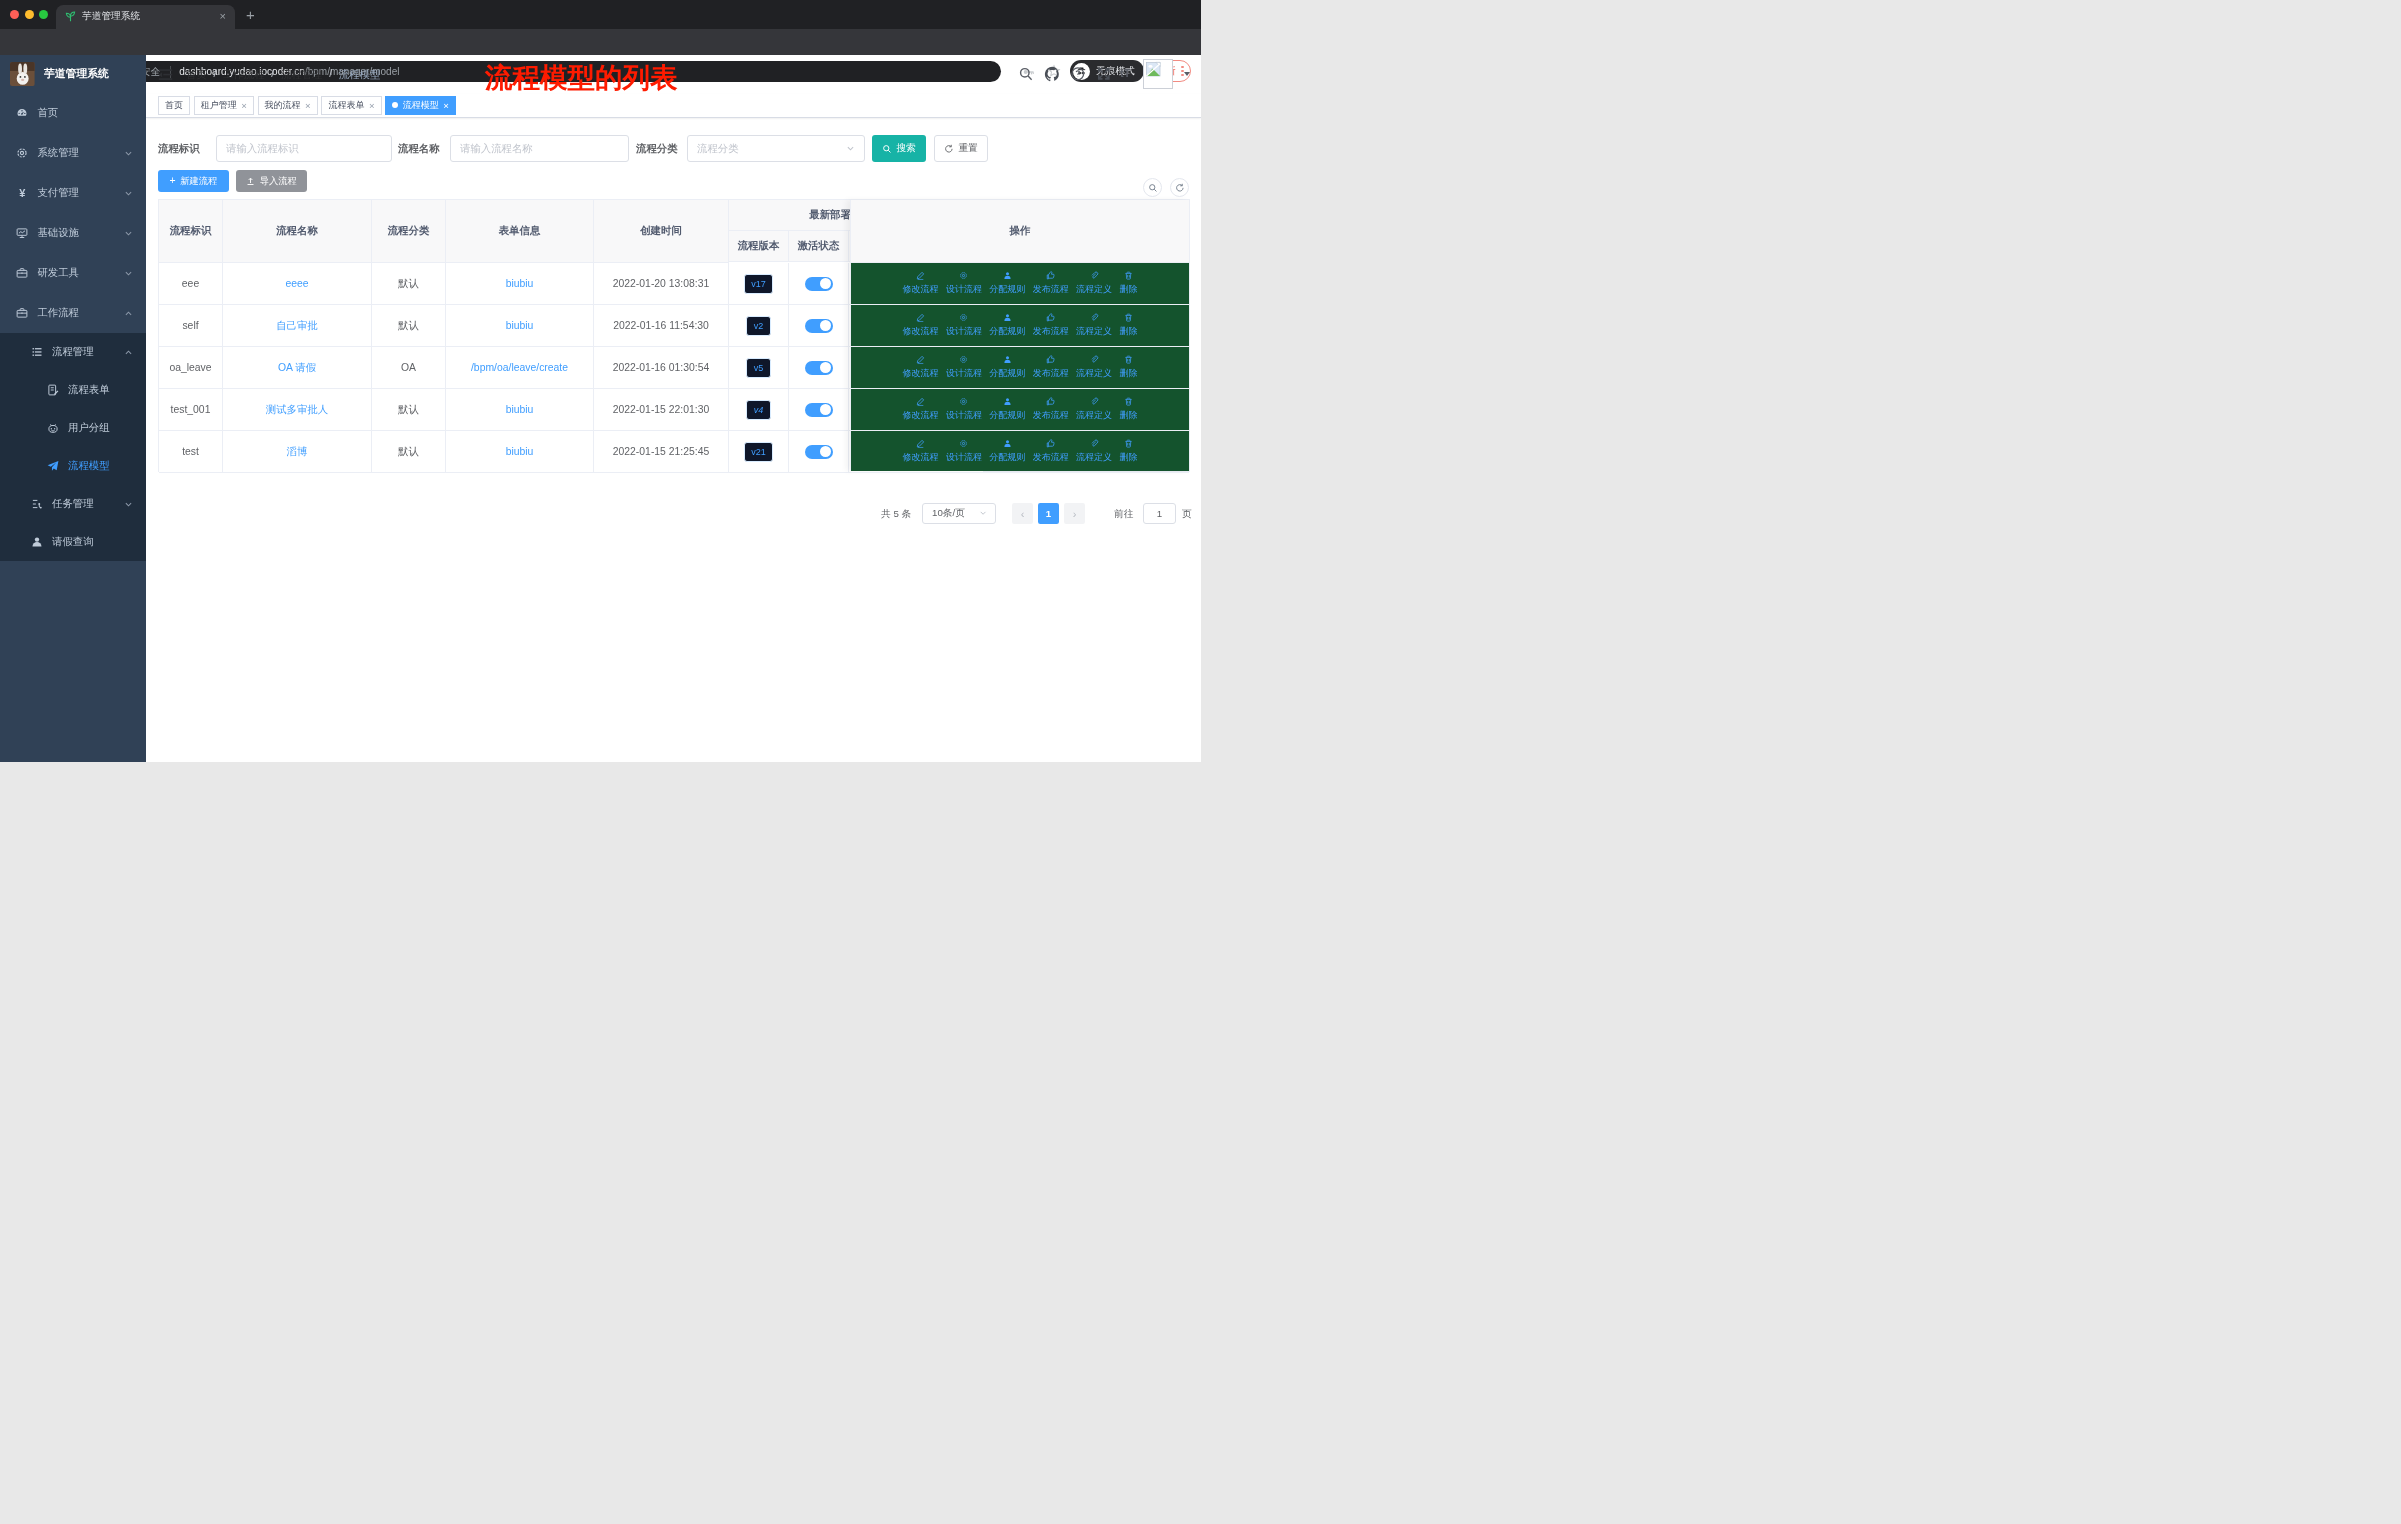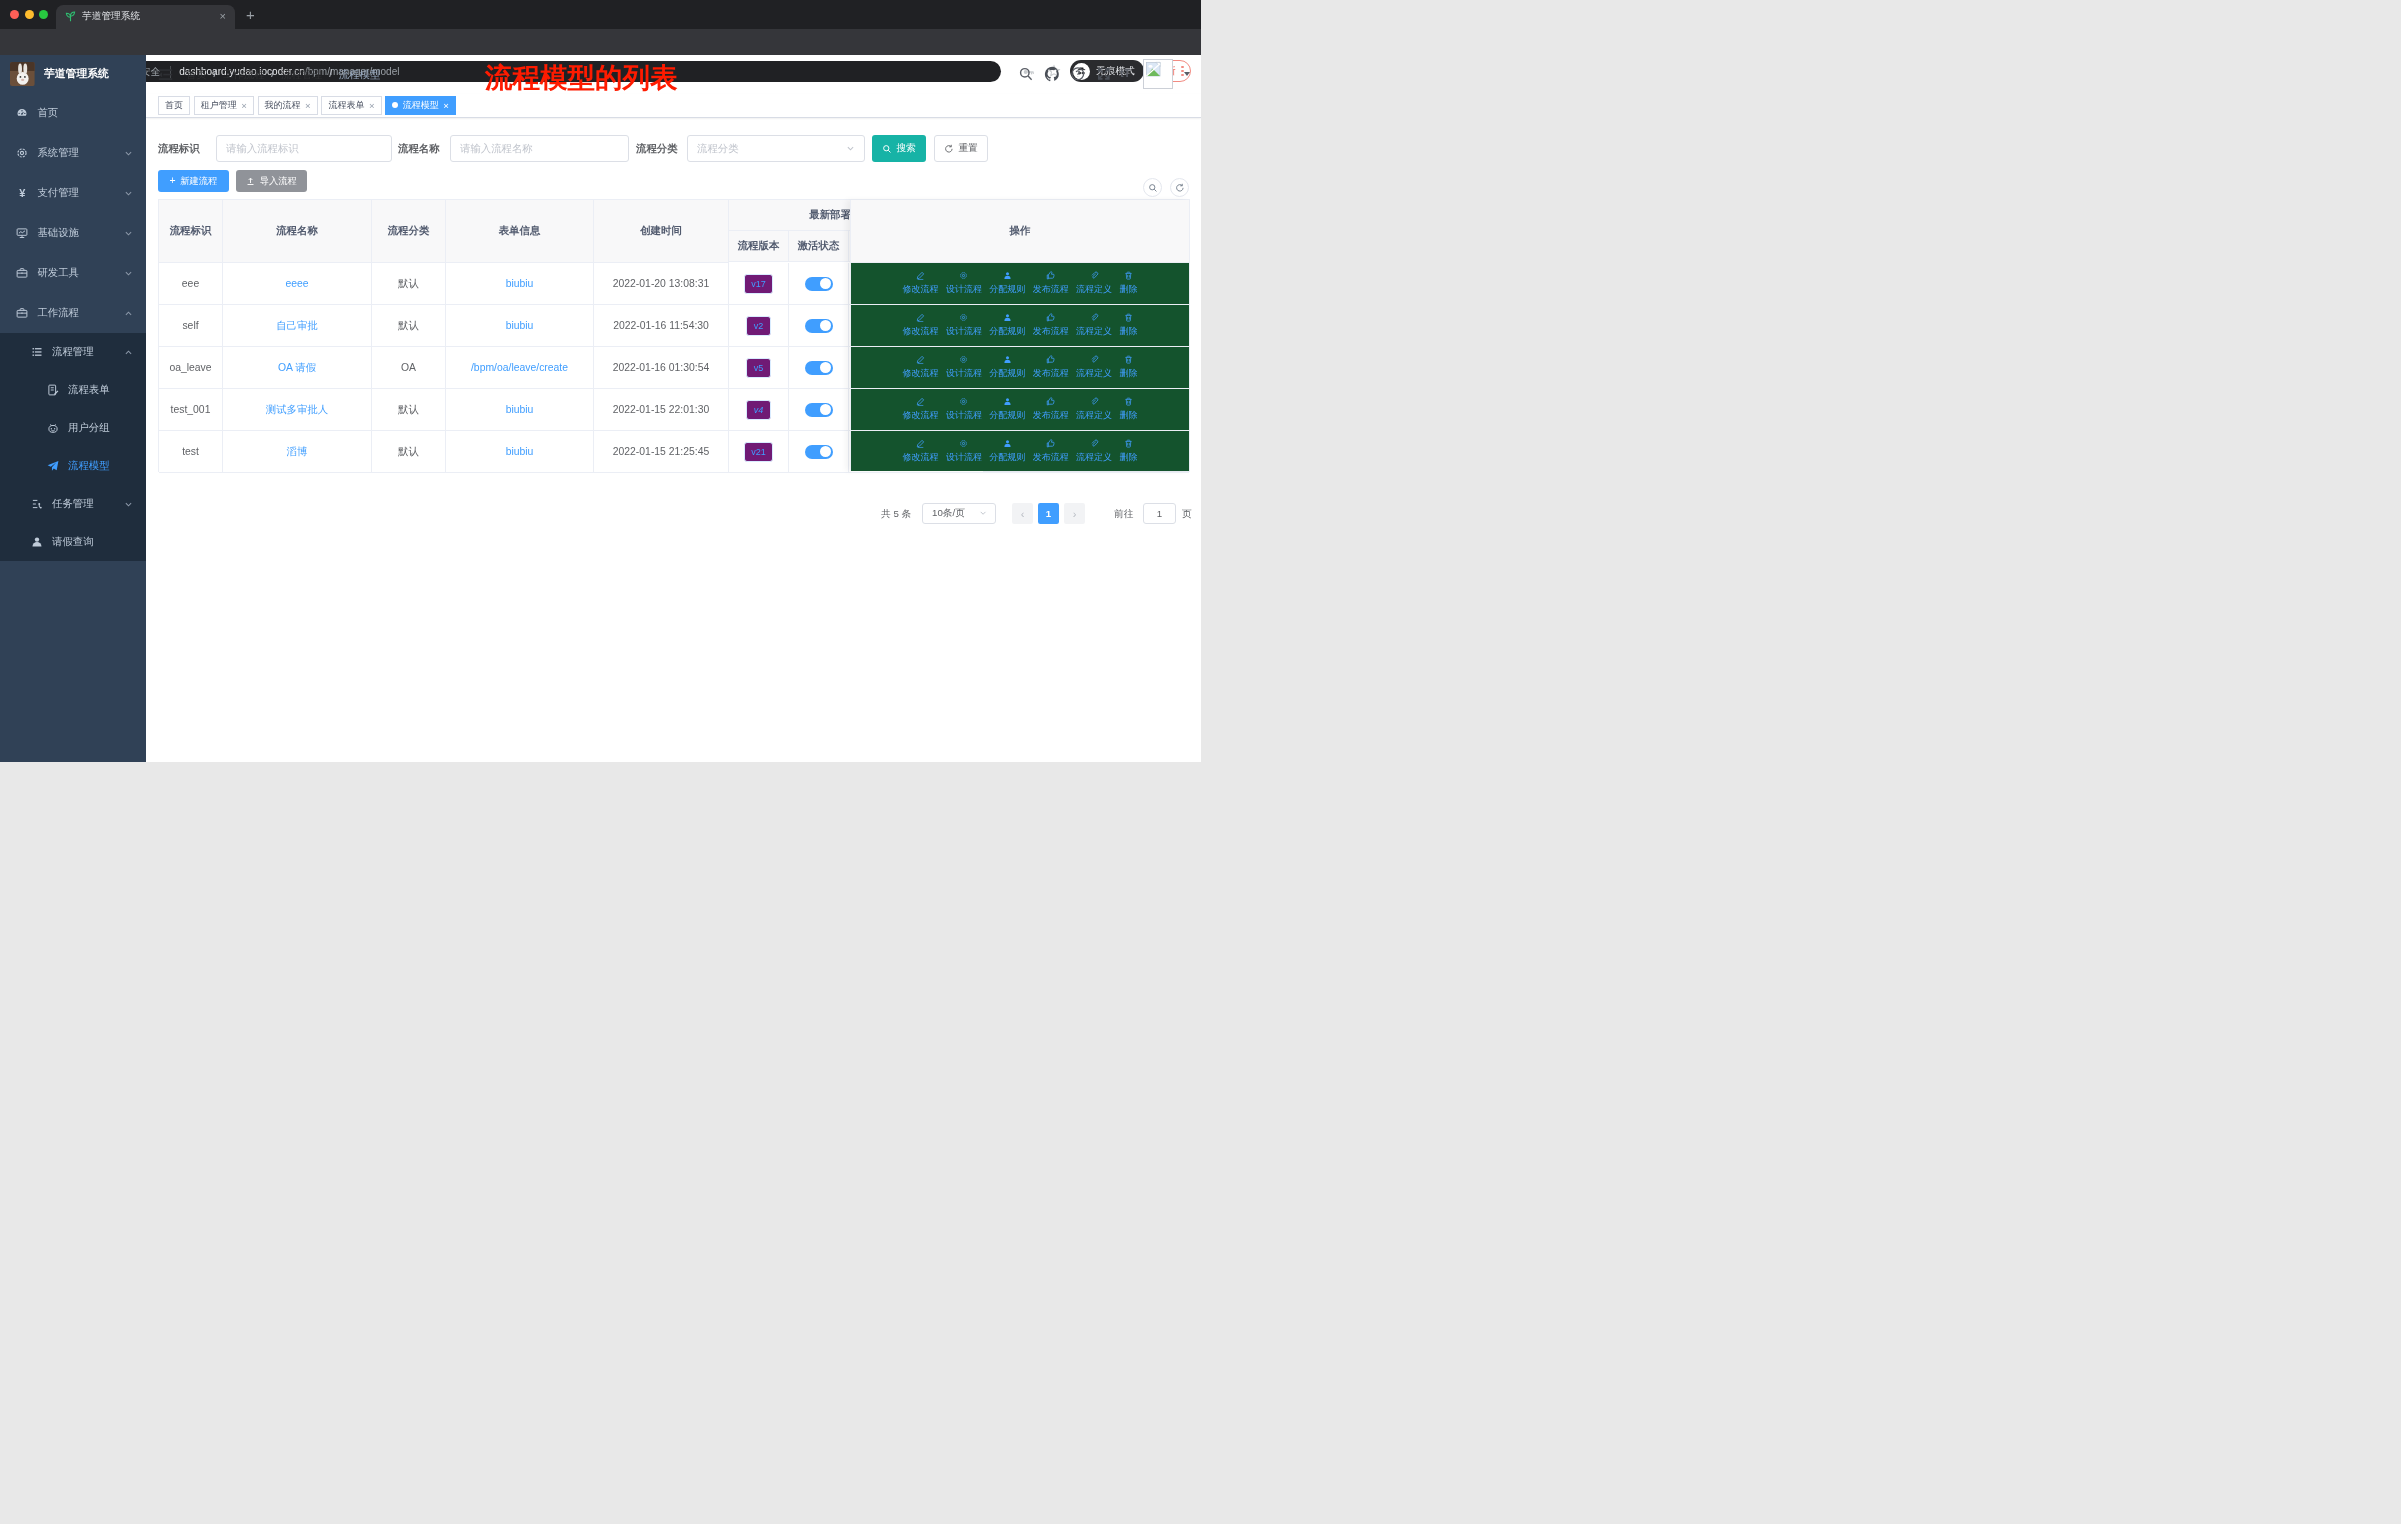--- a/index.html
+++ b/index.html
@@ -85,21 +85,21 @@
   
   .table{left:158px;top:199px;width:1030px;height:271px;border:0.7px solid #ebeef5;box-sizing:content-box;}
   .th{position:absolute;background:#f8f8f9;color:#515a6e;font-weight:600;font-size:10.4px;display:flex;
       align-items:center;justify-content:center;border-right:0.7px solid #ebeef5;border-bottom:0.7px solid #ebeef5;
       box-sizing:border-box;overflow:hidden;white-space:nowrap;}
   .t-body{position:absolute;left:0;top:63px;width:824px;}
   .t-row{display:flex;height:42px;border-bottom:0.7px solid #ebeef5;box-sizing:border-box;background:#fff;}
   .td{display:flex;align-items:center;justify-content:center;border-right:0.7px solid #ebeef5;box-sizing:border-box;
       font-size:10.4px;color:#606266;overflow:hidden;white-space:nowrap;}
   .cell-link{color:#409eff;cursor:pointer;text-decoration:none;}
-  .vtag{background:#701a75;border:0.7px solid #d9ecff;color:#409eff;font-size:9px;height:18px;padding:0 6.7px;
+  .vtag{background:#0f172a;border:0.7px solid #d9ecff;color:#409eff;font-size:9px;height:18px;padding:0 6.7px;
         border-radius:3px;display:inline-flex;align-items:center;}
   .switch{width:28px;height:14px;background:#409eff;border-radius:7.4px;position:relative;cursor:pointer;}
   .switch:after{content:'';position:absolute;right:1.5px;top:1.5px;width:11px;height:11px;background:#fff;border-radius:50%;}
   .op-col{position:absolute;left:691px;top:0;width:339px;height:271px;background:#14532d;border-left:0.7px solid #ebeef5;
           box-shadow:-3.7px 0 6px rgba(0,0,0,.05);box-sizing:border-box;}
   .op-th{height:63px;background:#f8f8f9;border-bottom:0.7px solid #ebeef5;display:flex;align-items:center;
          justify-content:center;color:#515a6e;font-weight:600;font-size:10.4px;box-sizing:border-box;}
   .op-row{height:42px;border-bottom:0.7px solid #ebeef5;display:flex;align-items:center;justify-content:center;
           gap:7.4px;box-sizing:border-box;}
   .op-link{color:#409eff;font-size:9px;display:inline-flex;align-items:center;gap:2.2px;text-decoration:none;cursor:pointer;white-space:nowrap;flex-direction:column;}

